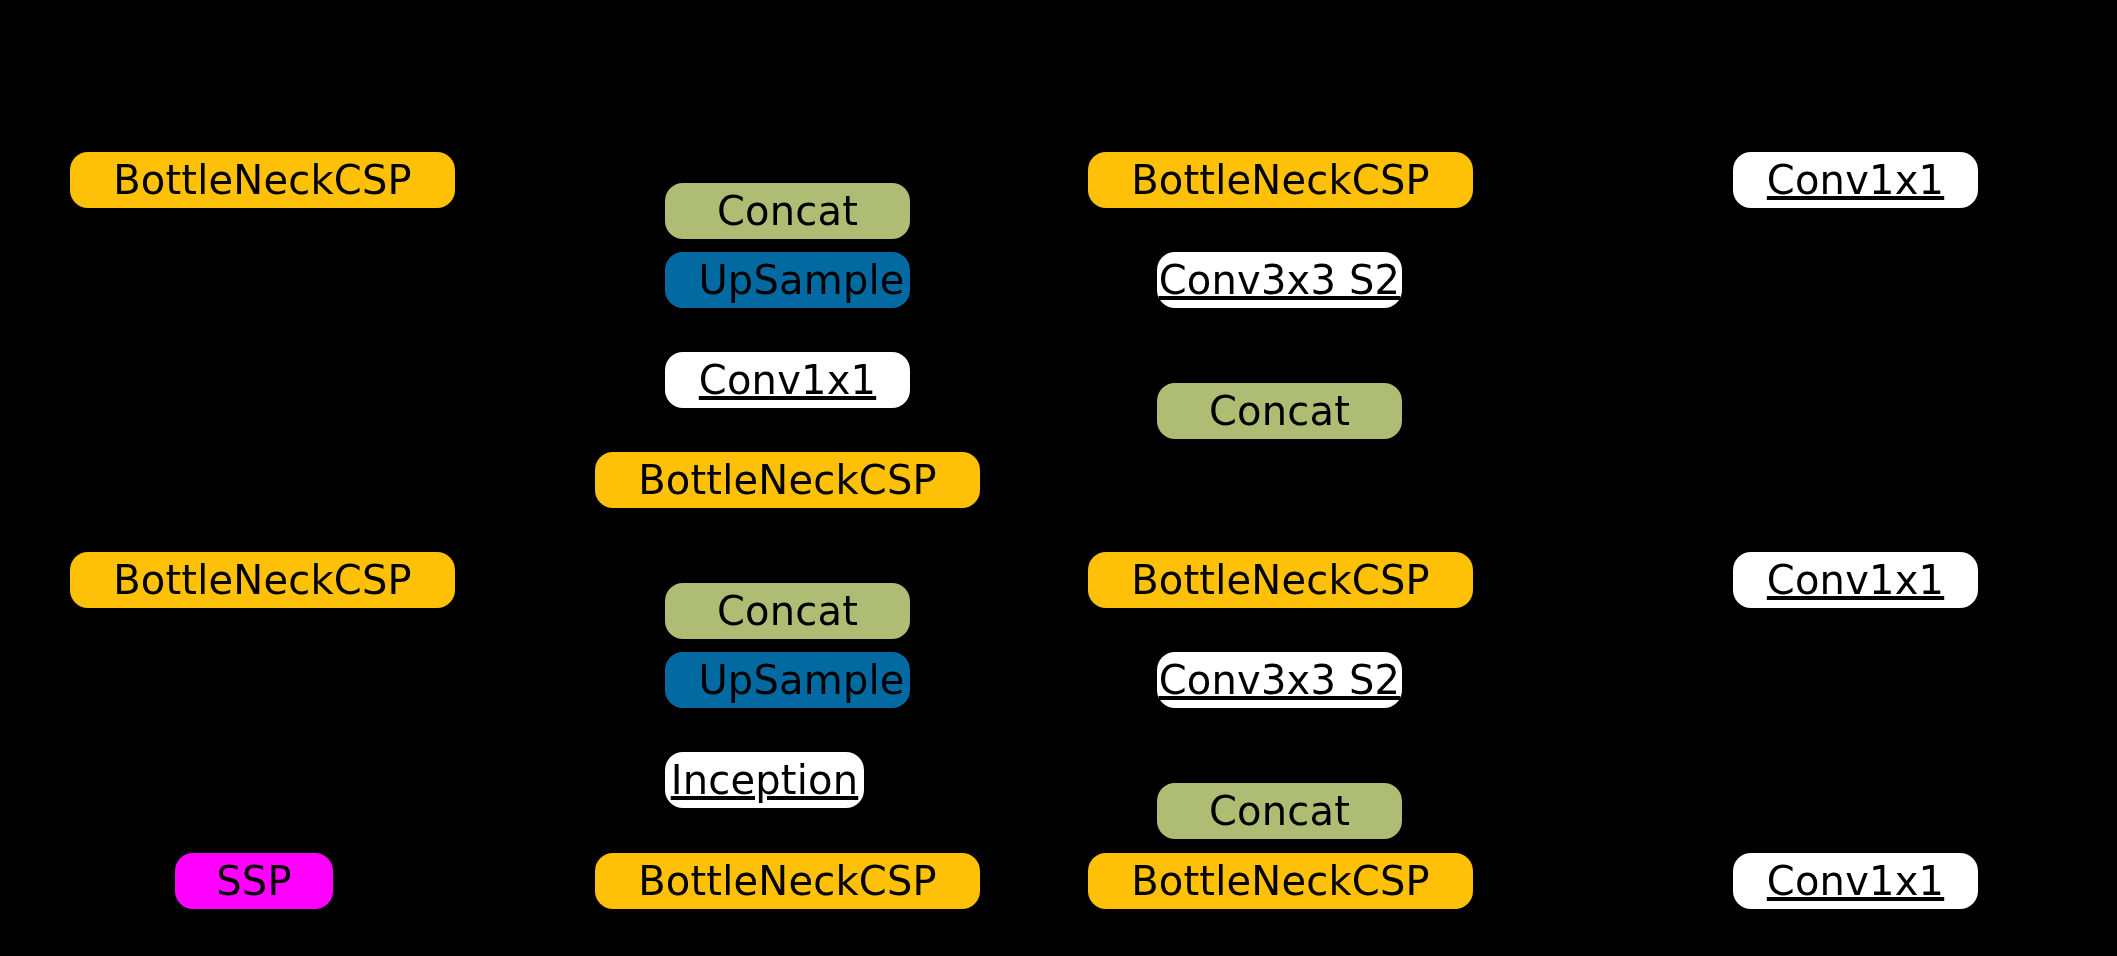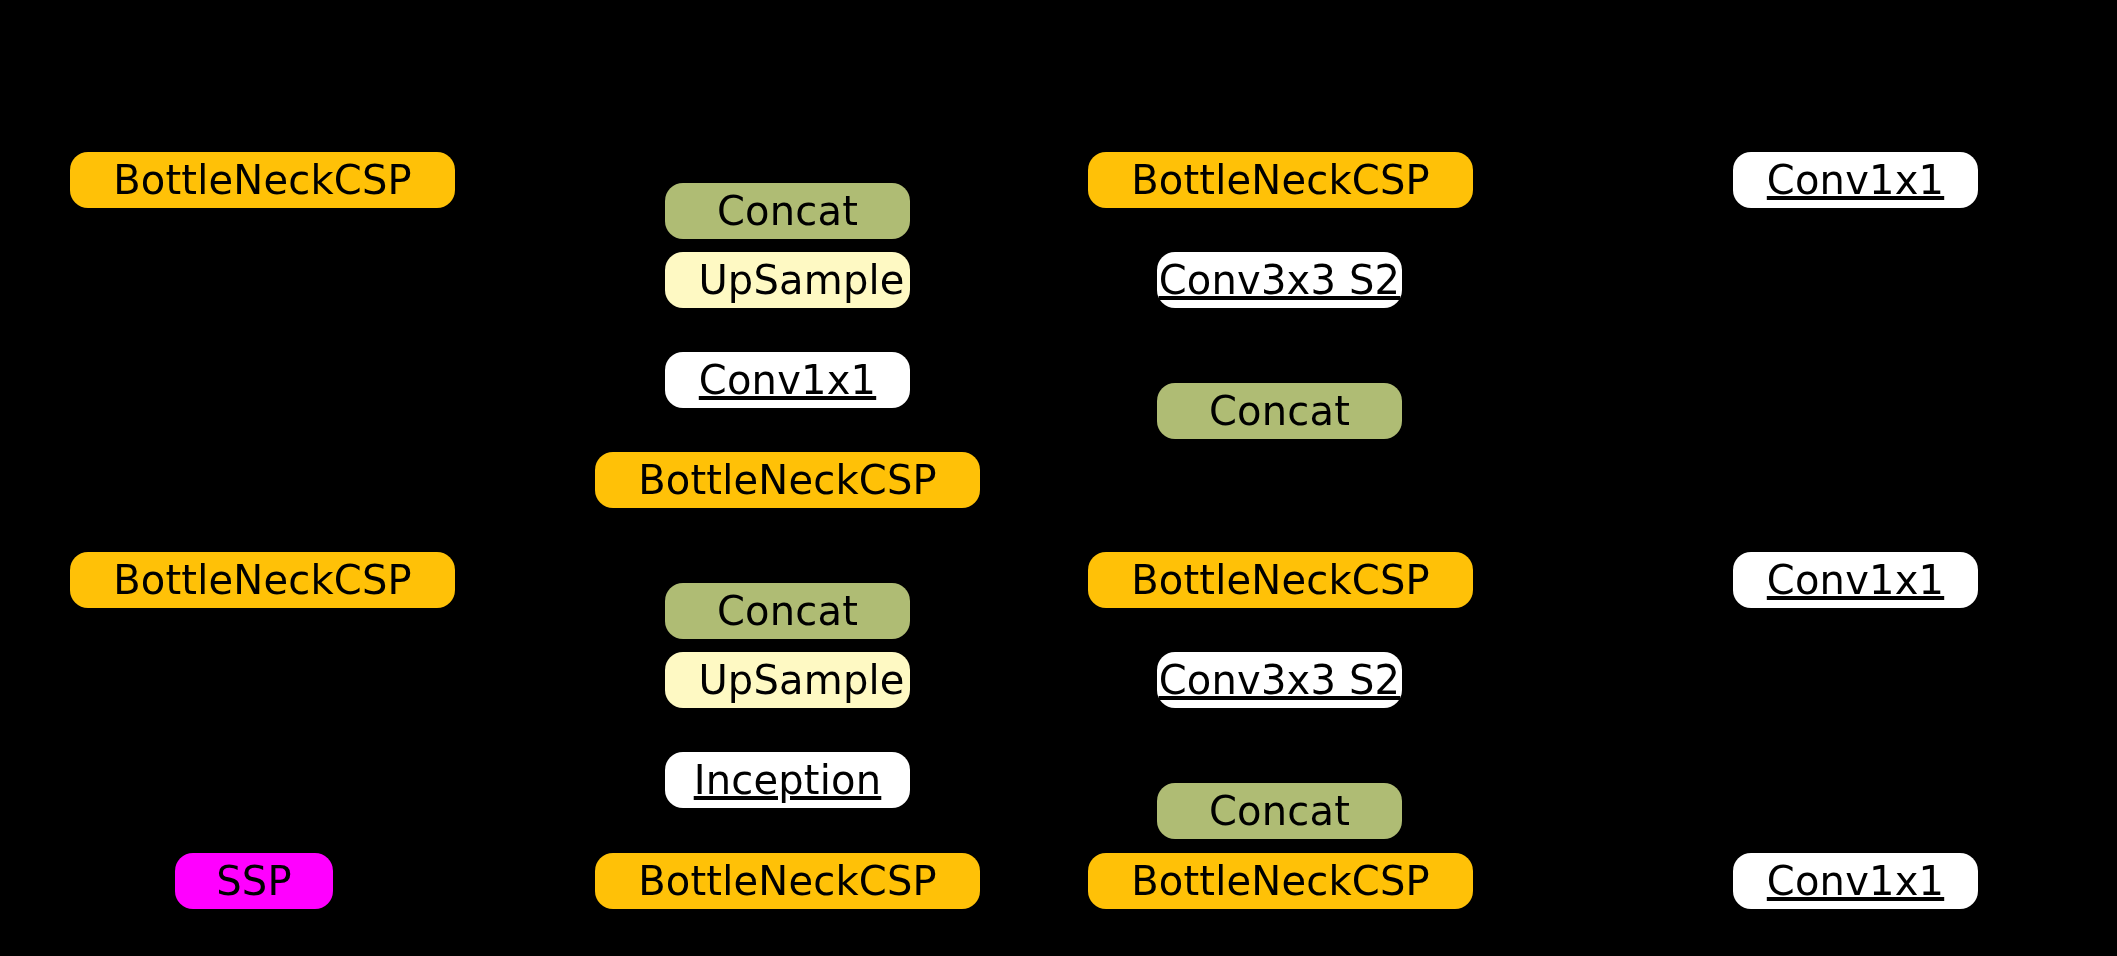--- a/index.html
+++ b/index.html
@@ -24,41 +24,41 @@
     justify-content: center;
     color: #000000;
     font-size: 40px;
     line-height: 1;
     letter-spacing: 0.2px;
     white-space: nowrap;
     user-select: none;
   }
   .fill-csp    { background: #FFC107; }
   .fill-concat { background: #AFBC74; margin-top: 31px; }
-  .fill-up     { background: #fef9c3; padding-left: 28px; }
+  .fill-up     { background: #0369a1; padding-left: 28px; }
   .fill-white  { background: #FFFFFF; text-decoration: underline; }
   .fill-ssp    { background: #FF00FF; }
 </style>
 </head>
 <body>
 
 <div id="canvas" style="background: rgb(0, 0, 0);">
     <div style="position: absolute; left: 0px; top: 0px; width: 100%; height: 100%;">
       <div class="node fill-csp" style="left: 70px; top: 152px; width: 385px; height: 56px;">BottleNeckCSP</div>
       <div class="node fill-csp" style="left: 70px; top: 552px; width: 385px; height: 56px;">BottleNeckCSP</div>
       <div class="node fill-ssp" style="left: 175px; top: 853px; width: 158px; height: 56px;">SSP</div>
     </div>
     <div style="position: absolute; left: 0px; top: 0px; width: 100%; height: 100%;">
       <div class="node fill-concat" style="left: 665px; top: 152px; width: 245px; height: 56px;">Concat</div>
       <div class="node fill-up" style="left: 665px; top: 252px; width: 245px; height: 56px;">UpSample</div>
       <div class="node fill-white" style="left: 665px; top: 352px; width: 245px; height: 56px;">Conv1x1</div>
       <div class="node fill-csp" style="left: 595px; top: 452px; width: 385px; height: 56px;">BottleNeckCSP</div>
       <div class="node fill-concat" style="left: 665px; top: 552px; width: 245px; height: 56px;">Concat</div>
       <div class="node fill-up" style="left: 665px; top: 652px; width: 245px; height: 56px;">UpSample</div>
-      <div class="node fill-white" style="left: 665px; top: 752px; width: 245px; height: 56px; text-align: right;">Inception</div>
+      <div class="node fill-white" style="left: 665px; top: 752px; width: 199px; height: 56px; text-align: right;">Inception</div>
       <div class="node fill-csp" style="left: 595px; top: 853px; width: 385px; height: 56px;">BottleNeckCSP</div>
     </div>
     <div style="position: absolute; left: 0px; top: 0px; width: 100%; height: 100%;">
       <div class="node fill-csp" style="left: 1088px; top: 152px; width: 385px; height: 56px;">BottleNeckCSP</div>
       <div class="node fill-white" style="left: 1157px; top: 252px; width: 245px; height: 56px;">Conv3x3 S2</div>
       <div class="node fill-concat" style="left: 1157px; top: 352px; width: 245px; height: 56px;">Concat</div>
       <div class="node fill-csp" style="left: 1088px; top: 552px; width: 385px; height: 56px;">BottleNeckCSP</div>
       <div class="node fill-white" style="left: 1157px; top: 652px; width: 245px; height: 56px;">Conv3x3 S2</div>
       <div class="node fill-concat" style="left: 1157px; top: 752px; width: 245px; height: 56px;">Concat</div>
       <div class="node fill-csp" style="left: 1088px; top: 853px; width: 385px; height: 56px;">BottleNeckCSP</div>

